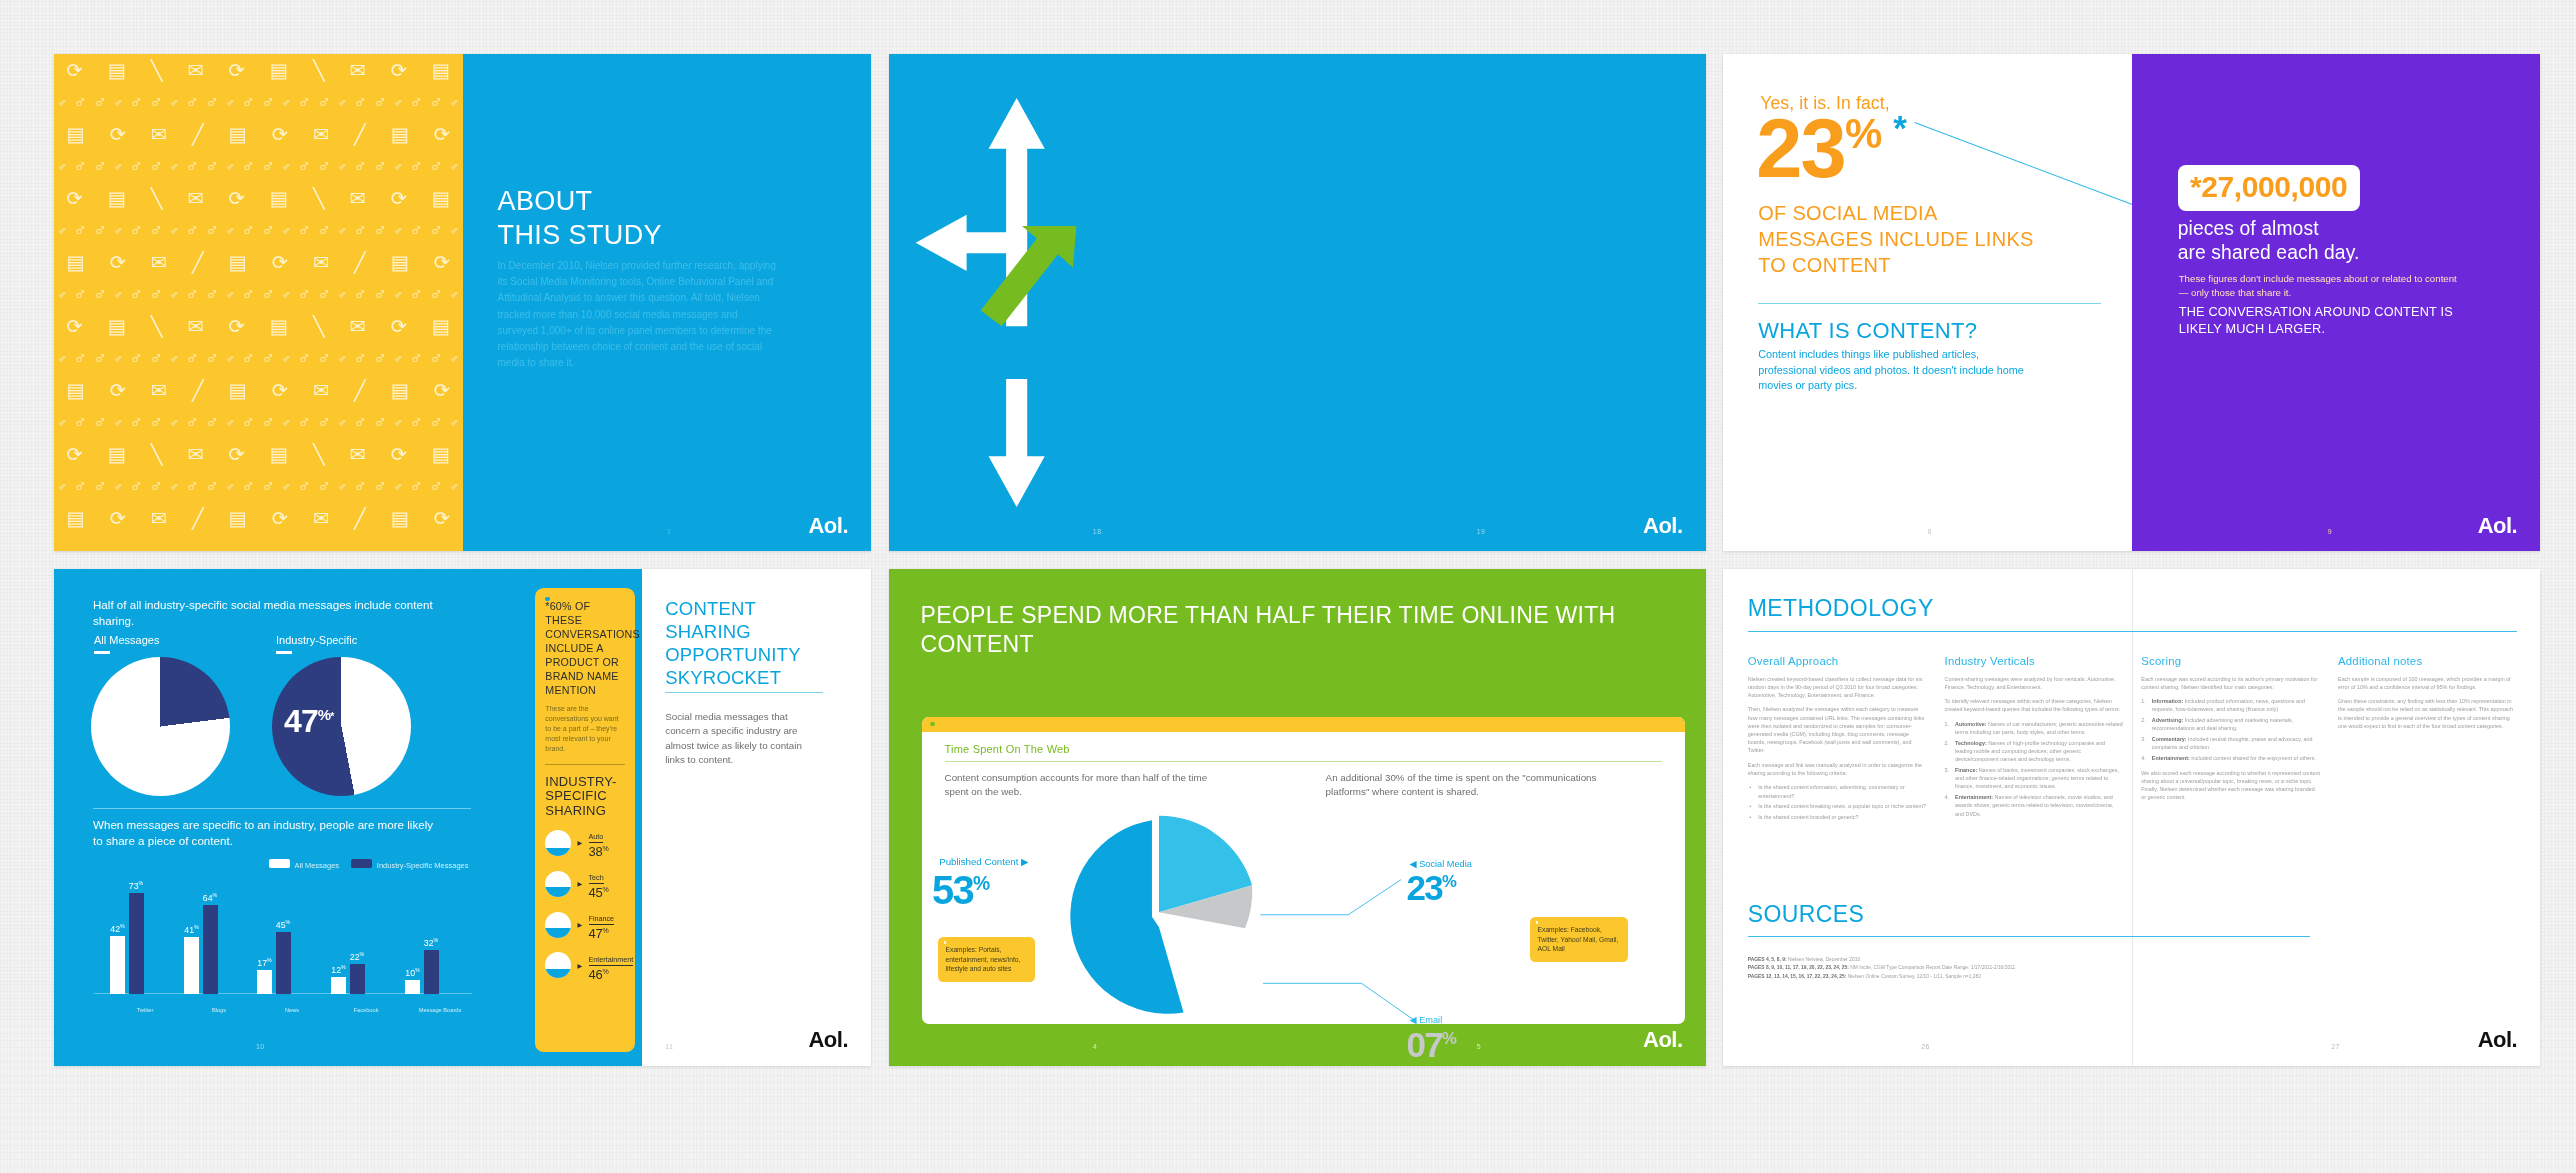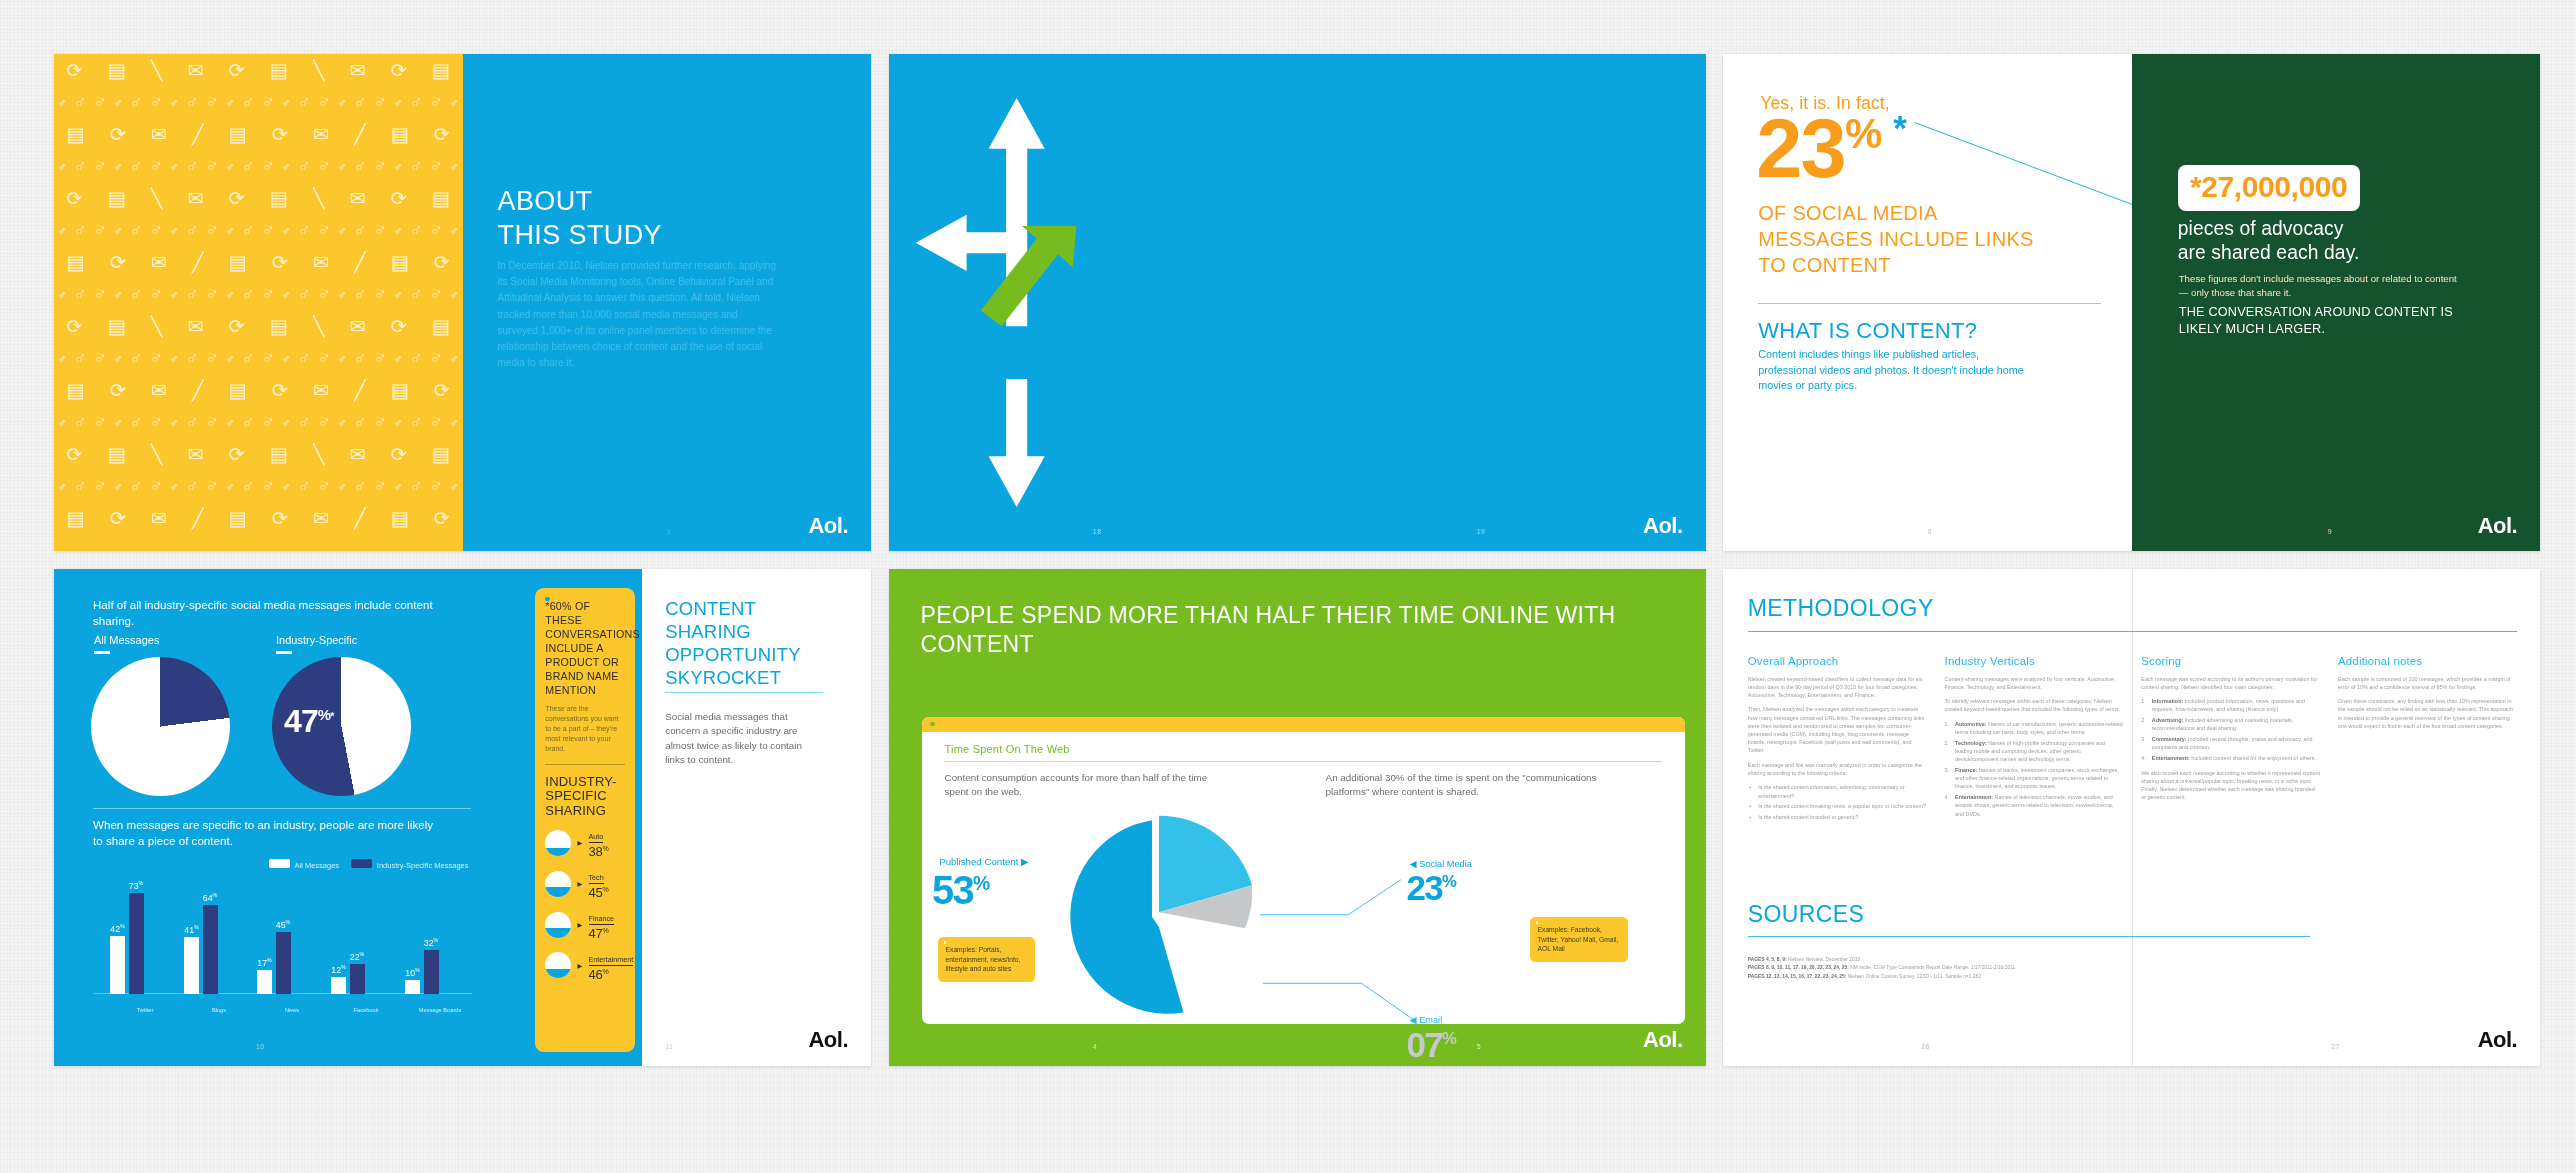--- a/index.html
+++ b/index.html
@@ -61,21 +61,21 @@
   .s2 { background:#0aa5de; }
   .s2-head {
     position:absolute; right:33px; top:105px; width:378px;
     color:#fff; text-align:right; font-size:39px; line-height:1.22;
     letter-spacing:0.2px;
   }
   .arrowwrap { position:absolute; left:0; top:0; width:50%; height:100%; }
 
   
   .s3-left { background:#fff; }
-  .s3-right { background:#14532d;padding-left:10px; }
+  .s3-right { background:#6d28d9;padding-left:10px; }
   .s3-yes { position:absolute; left:37px; top:39px; color:#f99d1c; font-size:17.6px; letter-spacing:0.1px;}
   .s3-big { position:absolute; left:33px; top:53px; color:#f99d1c; font-weight:bold; font-size:83px; line-height:1; letter-spacing:-1.8px; }
   .s3-big sup { font-size:42px; vertical-align:super; letter-spacing:-0.9px;}
   .s3-star { position:absolute; left:170px; top:54px; color:#0aa5de; font-size:35px; font-weight:bold; }
   .s3-sub { position:absolute; left:35px; top:146px; width:290px; color:#f99d1c; font-size:20px; line-height:1.3; letter-spacing:0.3px;}
   .s3-rule { position:absolute; left:35px; top:249px; width:343px; height:0.9px; background:#7fd3ef; }
   .s3-q { position:absolute; left:35px; top:264px; color:#0aa5de; font-size:22px; letter-spacing:0.3px;}
   .s3-qtext { position:absolute; left:35px; top:293px; width:281px; color:#0aa5de; font-size:10.8px; line-height:1.45; }
   .s3-badge {
     position:absolute; left:46px; top:111px; background:#fff;
@@ -484,21 +484,21 @@
       <div class="s3-qtext">Content includes things like published articles, professional videos and photos. It doesn't include home movies or party pics.</div>
       <div class="pgnum" style="left:50%; color:#c9c9c9;">8</div>
     </div>
 
     <svg style="position:absolute;left:0;top:0;" width="817" height="497" viewBox="0 0 930 566">
       <path d="M218 78 L478 176 L478 171 L500 171" stroke="#29b6e8" stroke-width="1.2" fill="none"></path>
     </svg>
     <div class="half rt s3-right">
       <div class="s3-badge">*27,000,000</div>
       <div class="s3-pieces">
-        <div>pieces of advocacy</div>
+        <div>pieces of almost</div>
         <div>are shared each day.</div>
       </div>
       <div class="s3-fine">These figures don't include messages about or related to content — only those that share it.</div>
       <div class="s3-bold">THE CONVERSATION AROUND CONTENT IS LIKELY MUCH LARGER.</div>
       <div class="pgnum" style="left:48%; color:#ffd79a;">9</div>
       <div class="aol" style="color:#fff;">Aol.</div>
     </div>
   </div>
 
   <div class="slide">

